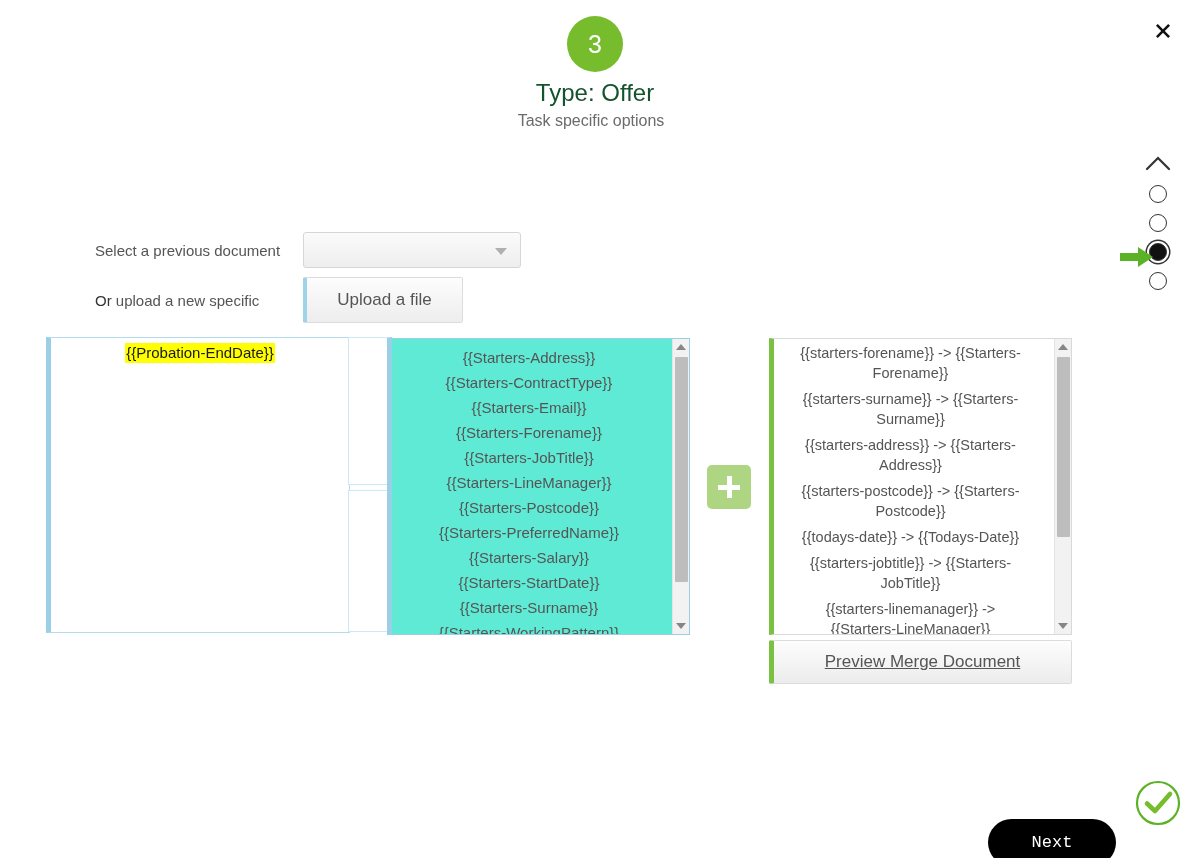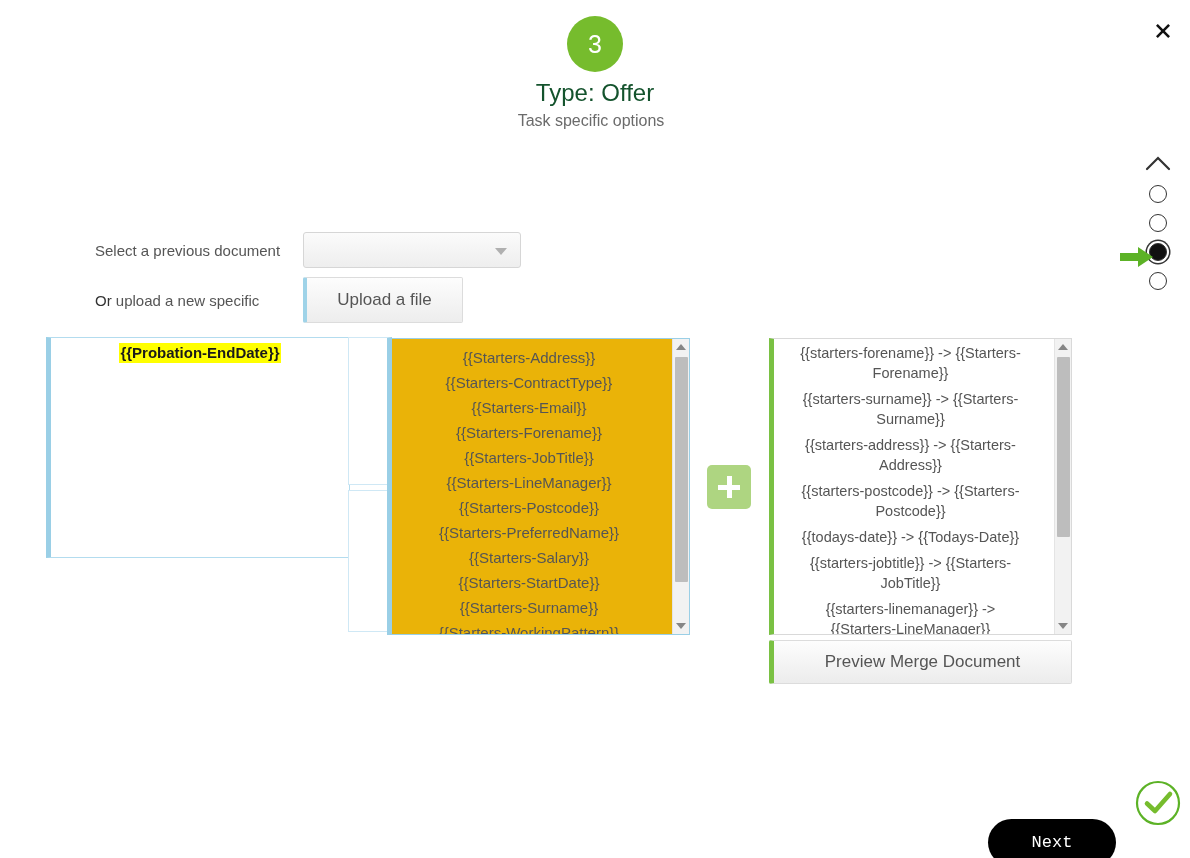--- a/index.html
+++ b/index.html
@@ -139,29 +139,28 @@
     width: 1190px;
     height: 350px;
   }
 
   
   .doc-panel {
     position: absolute;
     left: 46px;
     top: 0;
     width: 304px;
-    height: 221px;
+    height: 296px;
     background: #ffffff;
     border: 1px solid #b3dcef;
     border-left: 5px solid #9acfe6;
     box-sizing: border-box;
     text-align: center;
     padding-top: 5px;
     overflow: hidden;
-    font-weight: bold;
   }
   .doc-field {
     display: inline-block;
     font-size: 15px;
     color: #1a1a1a;
     background: #ffff00;
     line-height: 20px;
     padding: 0 1px;
   }
 
@@ -178,21 +177,21 @@
   .stack-box-top { top: 0px; height: 148px; }
   .stack-box-bottom { top: 153px; height: 142px; }
 
   
   .list-panel {
     position: absolute;
     left: 387px;
     top: 1px;
     width: 303px;
     height: 297px;
-    background: #eab308;
+    background: #5eead4;
     border: 1px solid #9acfe6;
     border-left: 5px solid #9acfe6;
     box-sizing: border-box;
     overflow: hidden;
   }
   .list-inner {
     position: absolute;
     left: 0; top: 6px;
     width: 274px;
     text-align: center;
@@ -305,20 +304,21 @@
     border-radius: 2px;
     background: linear-gradient(#fdfdfd, #ececec);
     box-sizing: border-box;
     display: flex;
     align-items: center;
     justify-content: center;
     font-size: 17px;
     color: #555555;
     cursor: pointer;
     font-family: "Liberation Sans", sans-serif;
+    text-decoration: underline;
   }
 
   
   .stepper {
     position: absolute;
     right: 8px;
     top: 155px;
     width: 48px;
     display: flex;
     flex-direction: column;

